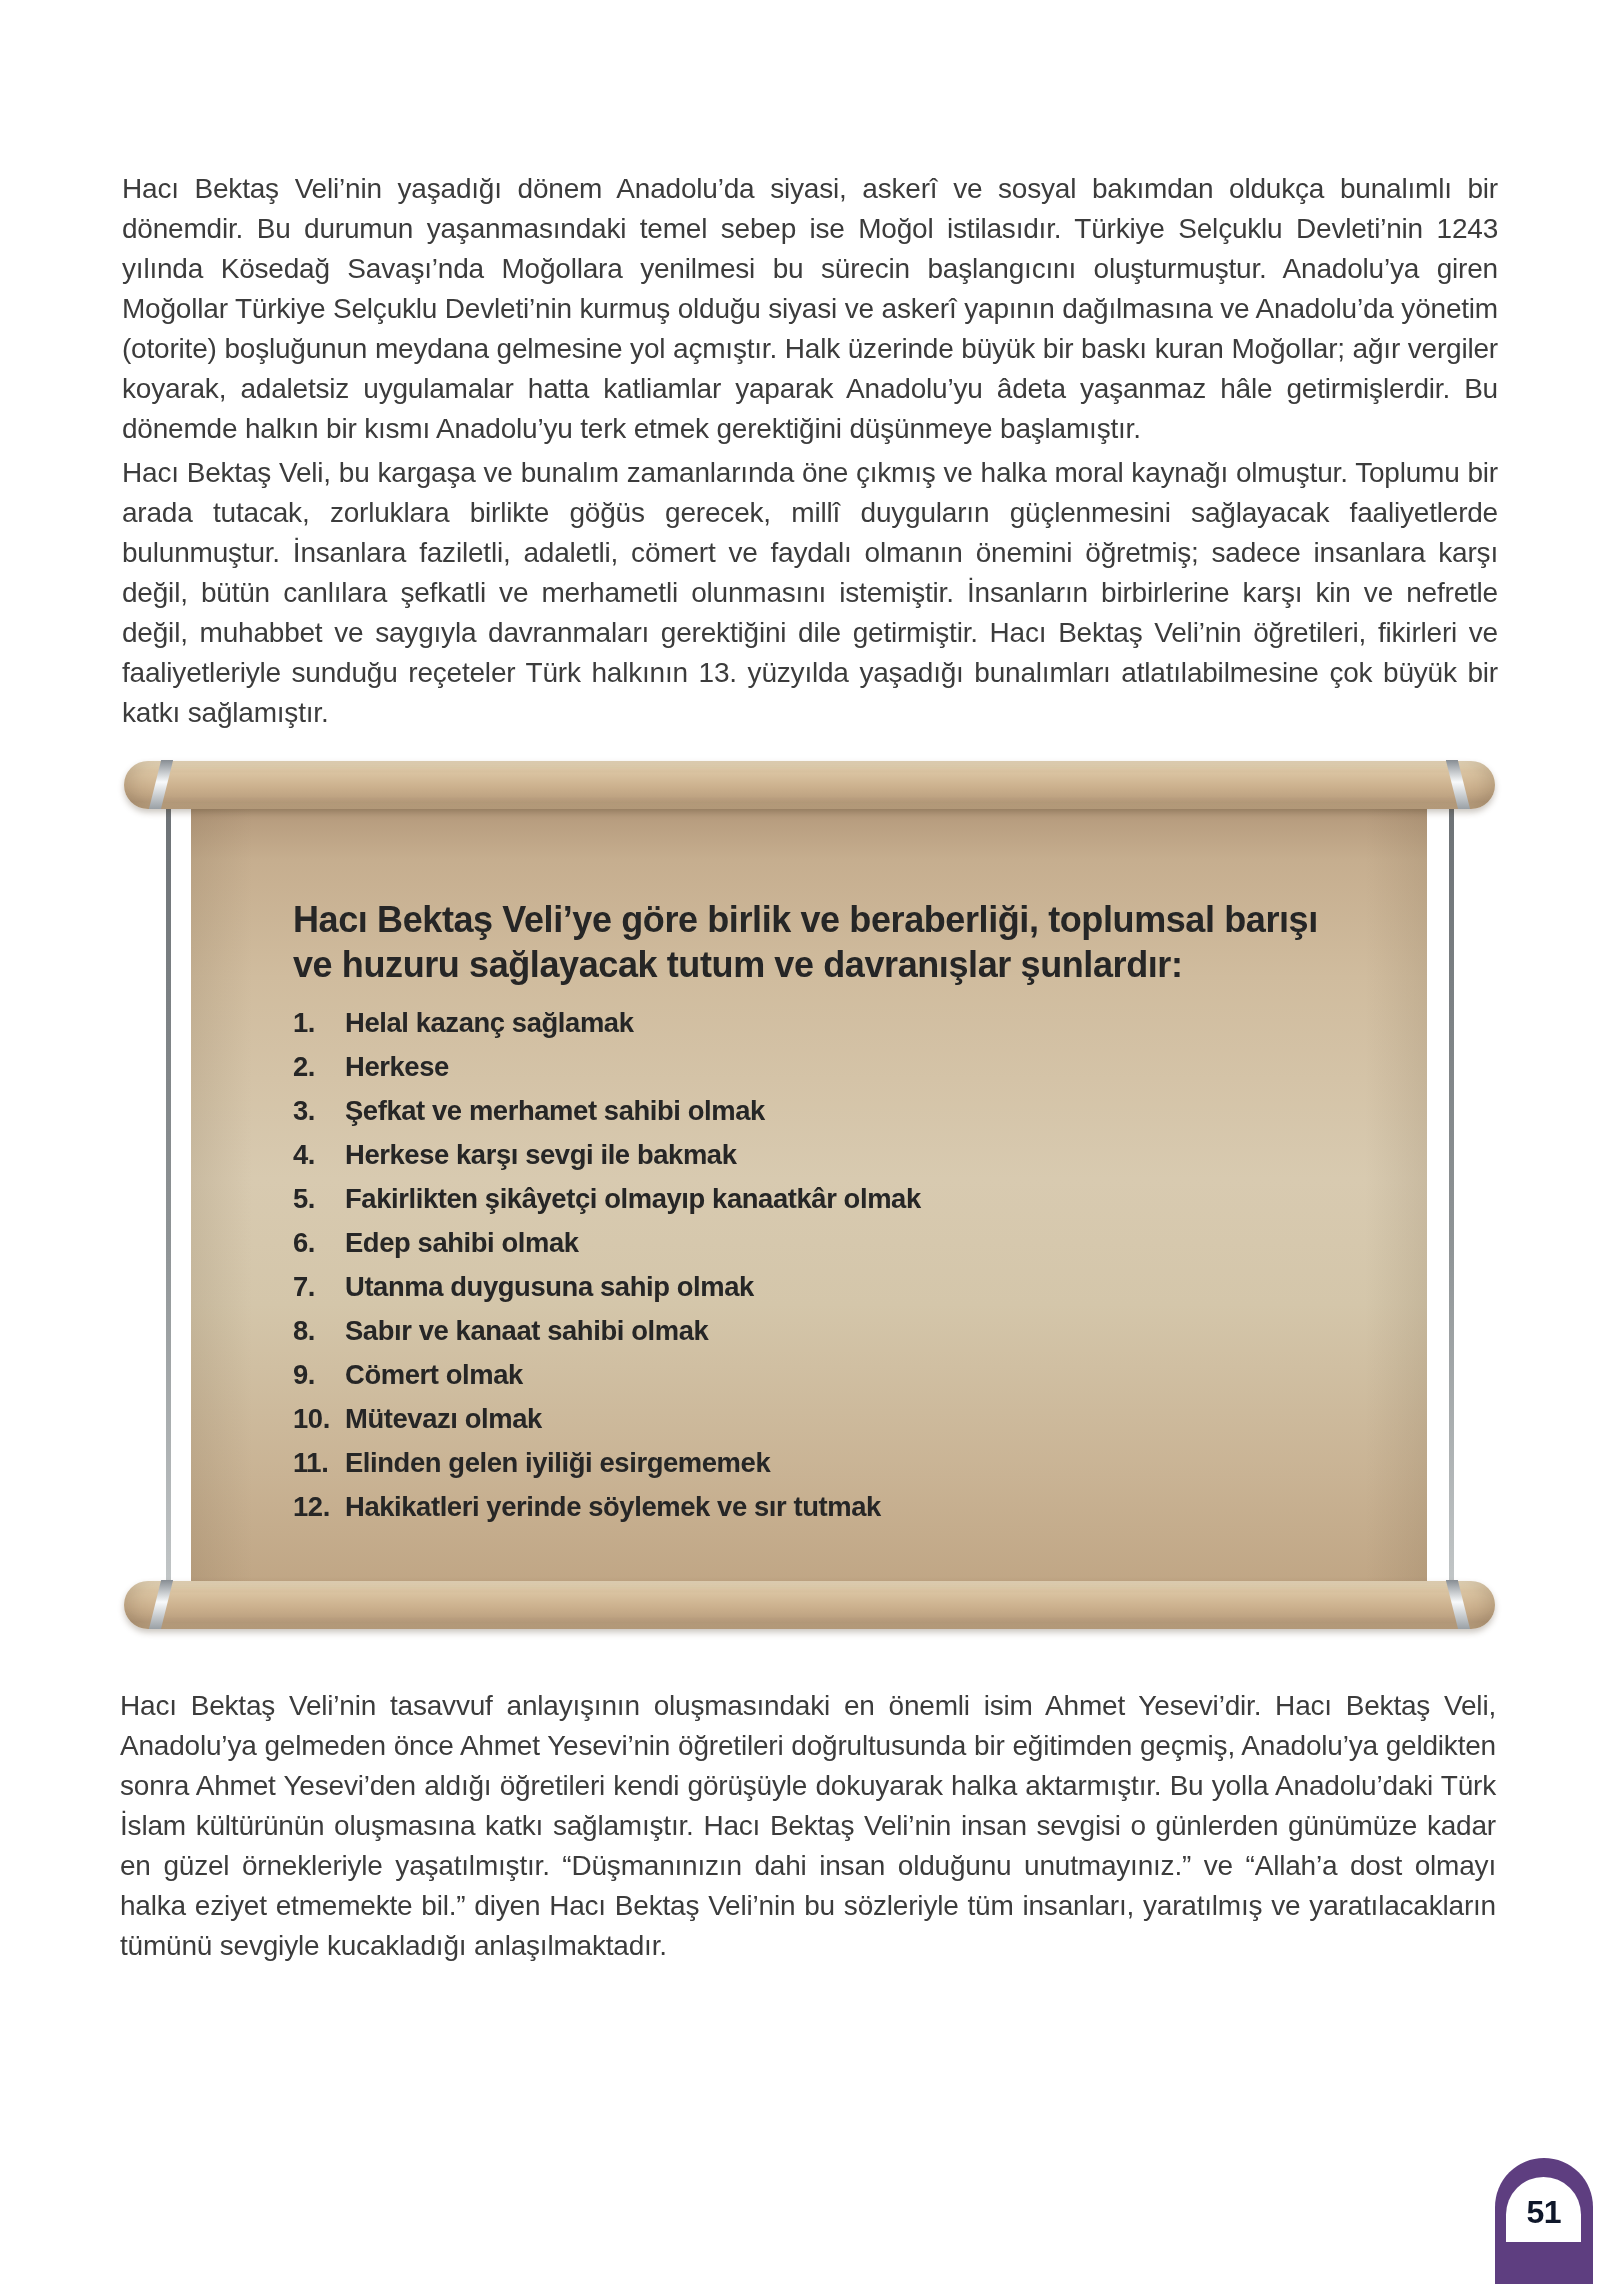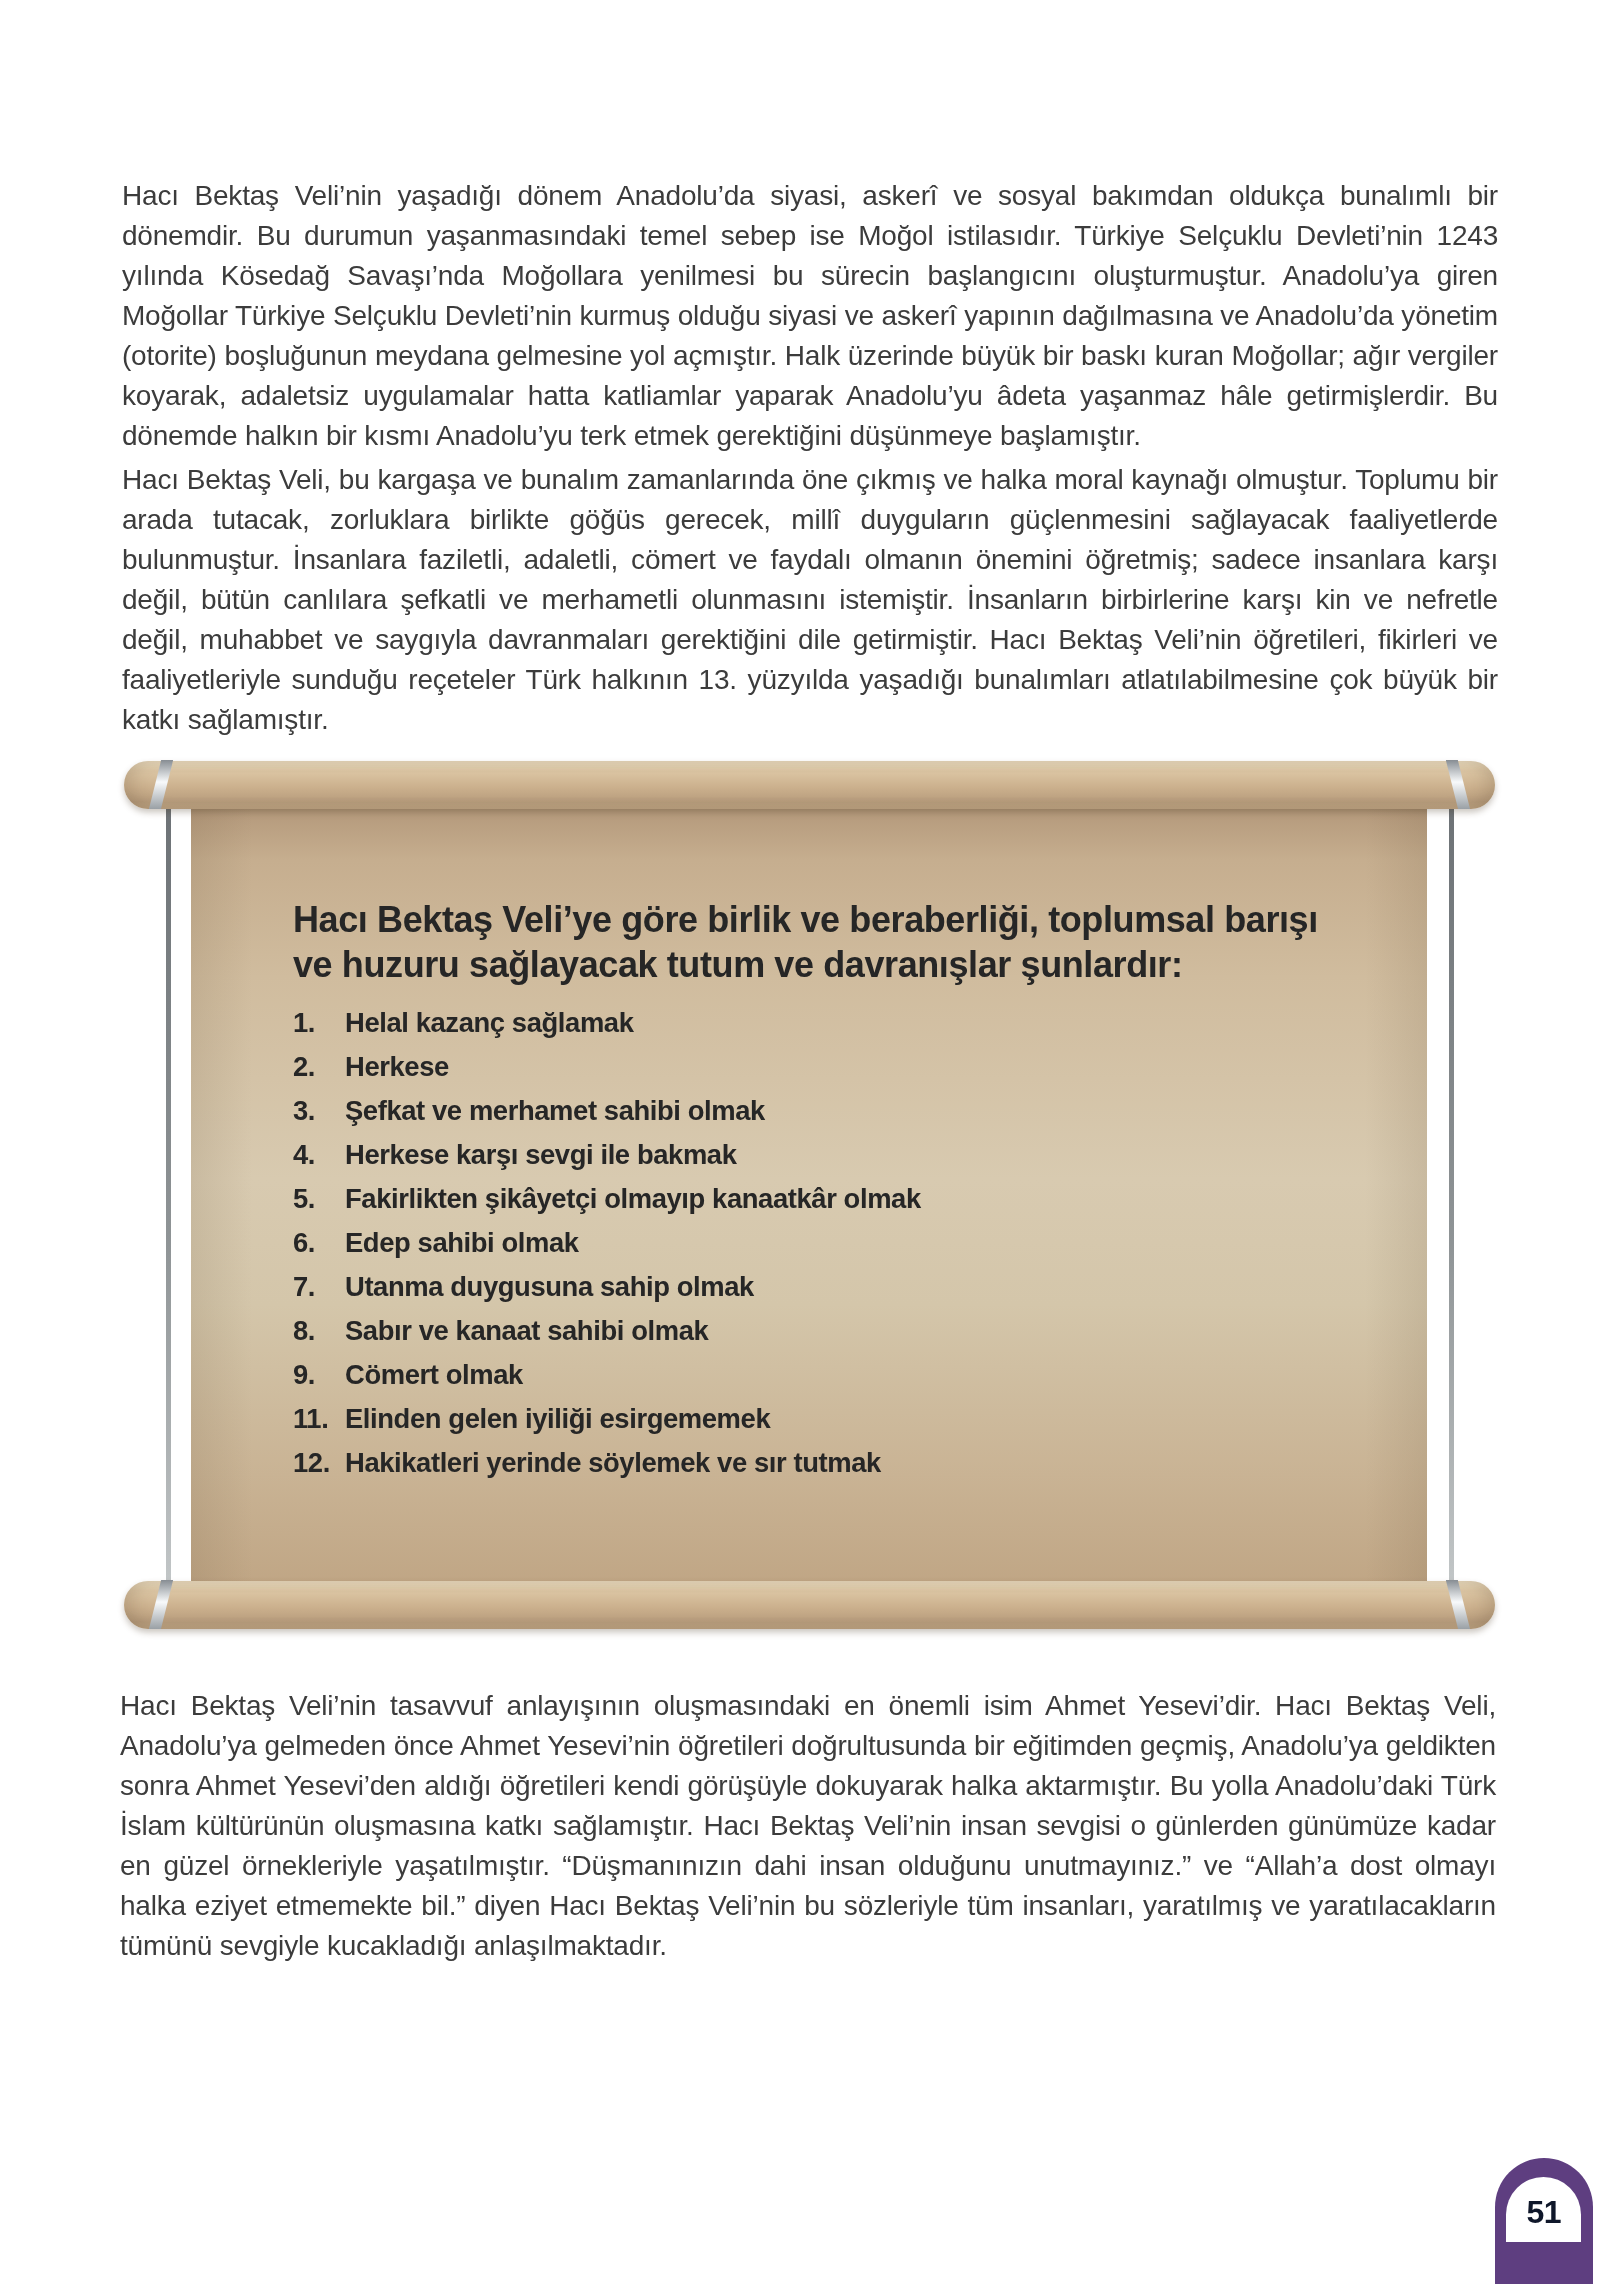--- a/index.html
+++ b/index.html
@@ -13,21 +13,21 @@
   }
   
   .bodytext{
     font-size:28px;
     line-height:40px;
     letter-spacing:-0.2px;
     color:#3c3c3c;
     text-align:justify;
     hyphens:none;
   }
-  .intro{position:absolute;top:176px;left:122px;width:1376px;}
+  .intro{position:absolute;top:169px;left:122px;width:1376px;}
   .intro p{margin:0;}
   .intro p + p{margin-top:4.2px;}
   .closing{position:absolute;top:1686px;left:120px;width:1376px;}
   .closing p{margin:0;}
 
   
   .scroll-wrap{position:absolute;top:761px;left:124px;width:1371px;height:868px;}
   .parchment{
     position:absolute;left:67px;right:68px;top:45px;bottom:45px;
     z-index:1;
@@ -149,20 +149,24 @@
         </li>
         <li class="scroll-item">
           <span class="num">8.</span>
           <span>Sabır ve kanaat sahibi olmak</span>
         </li>
         <li class="scroll-item">
           <span class="num">9.</span>
           <span>Cömert olmak</span>
         </li>
         <li class="scroll-item">
+          <span class="num">10.</span>
+          <span>Mütevazı olmak</span>
+        </li>
+        <li class="scroll-item">
           <span class="num">11.</span>
           <span>Elinden gelen iyiliği esirgememek</span>
         </li>
         <li class="scroll-item">
           <span class="num">12.</span>
           <span>Hakikatleri yerinde söylemek ve sır tutmak</span>
         </li>
       </ul>
     </div>
 

